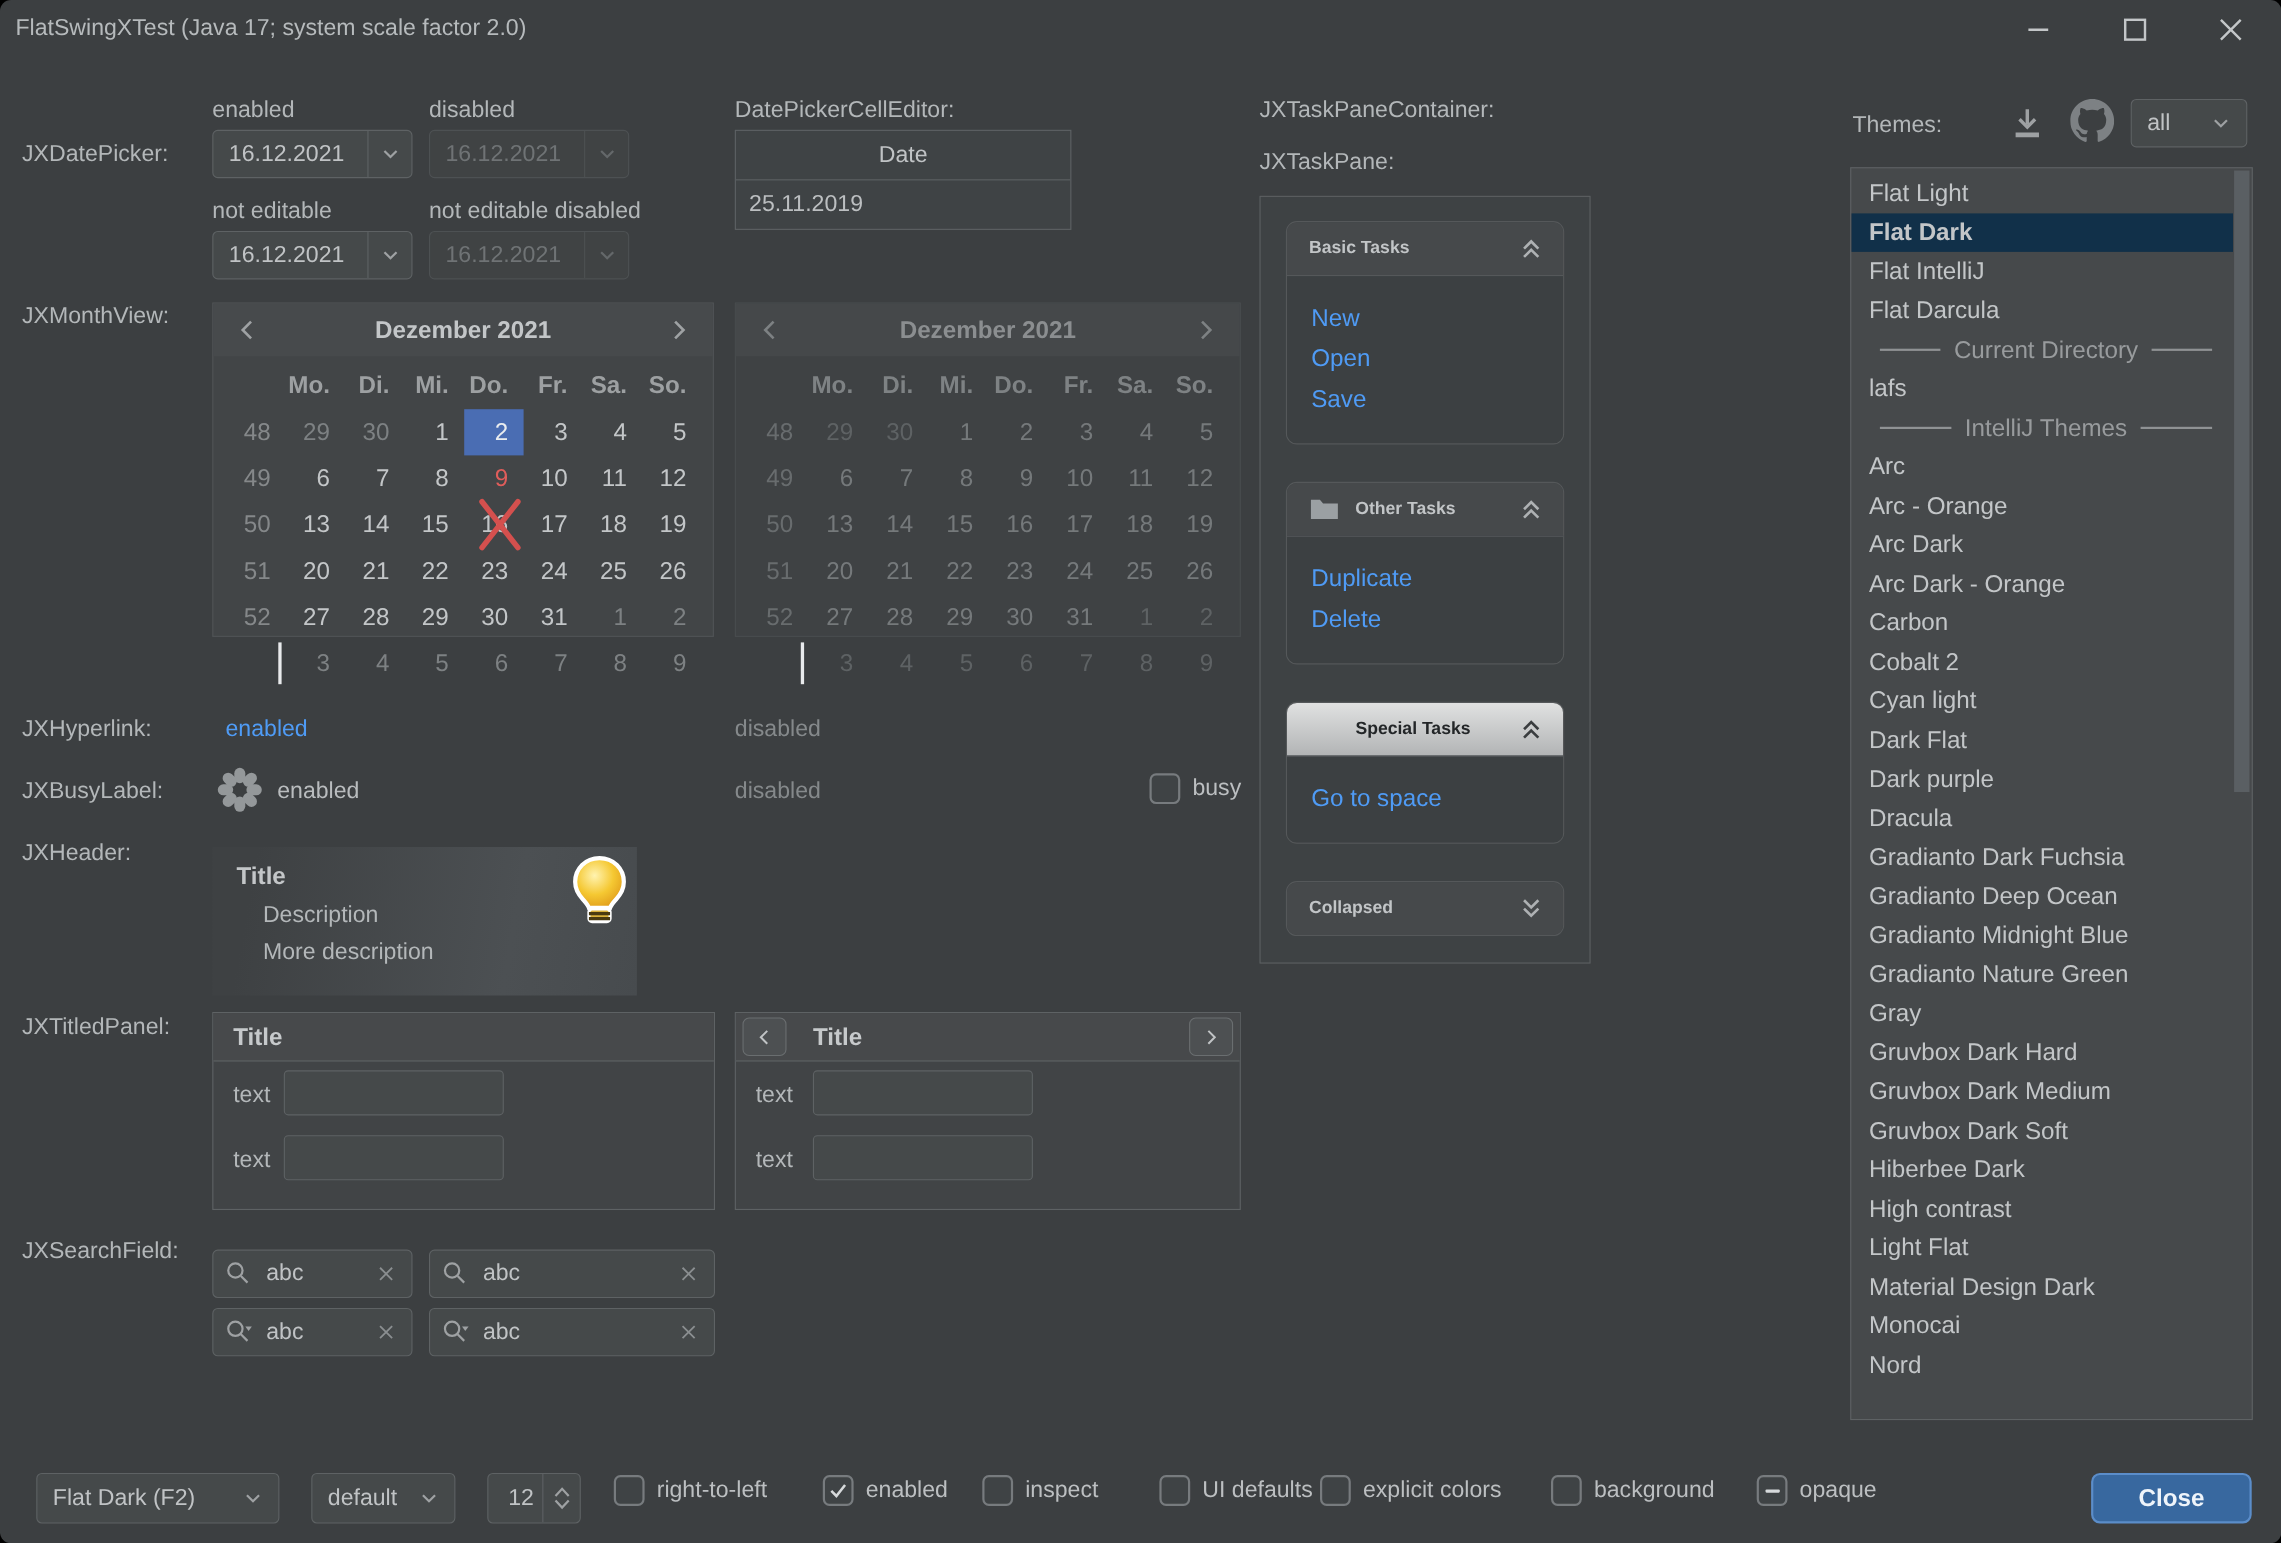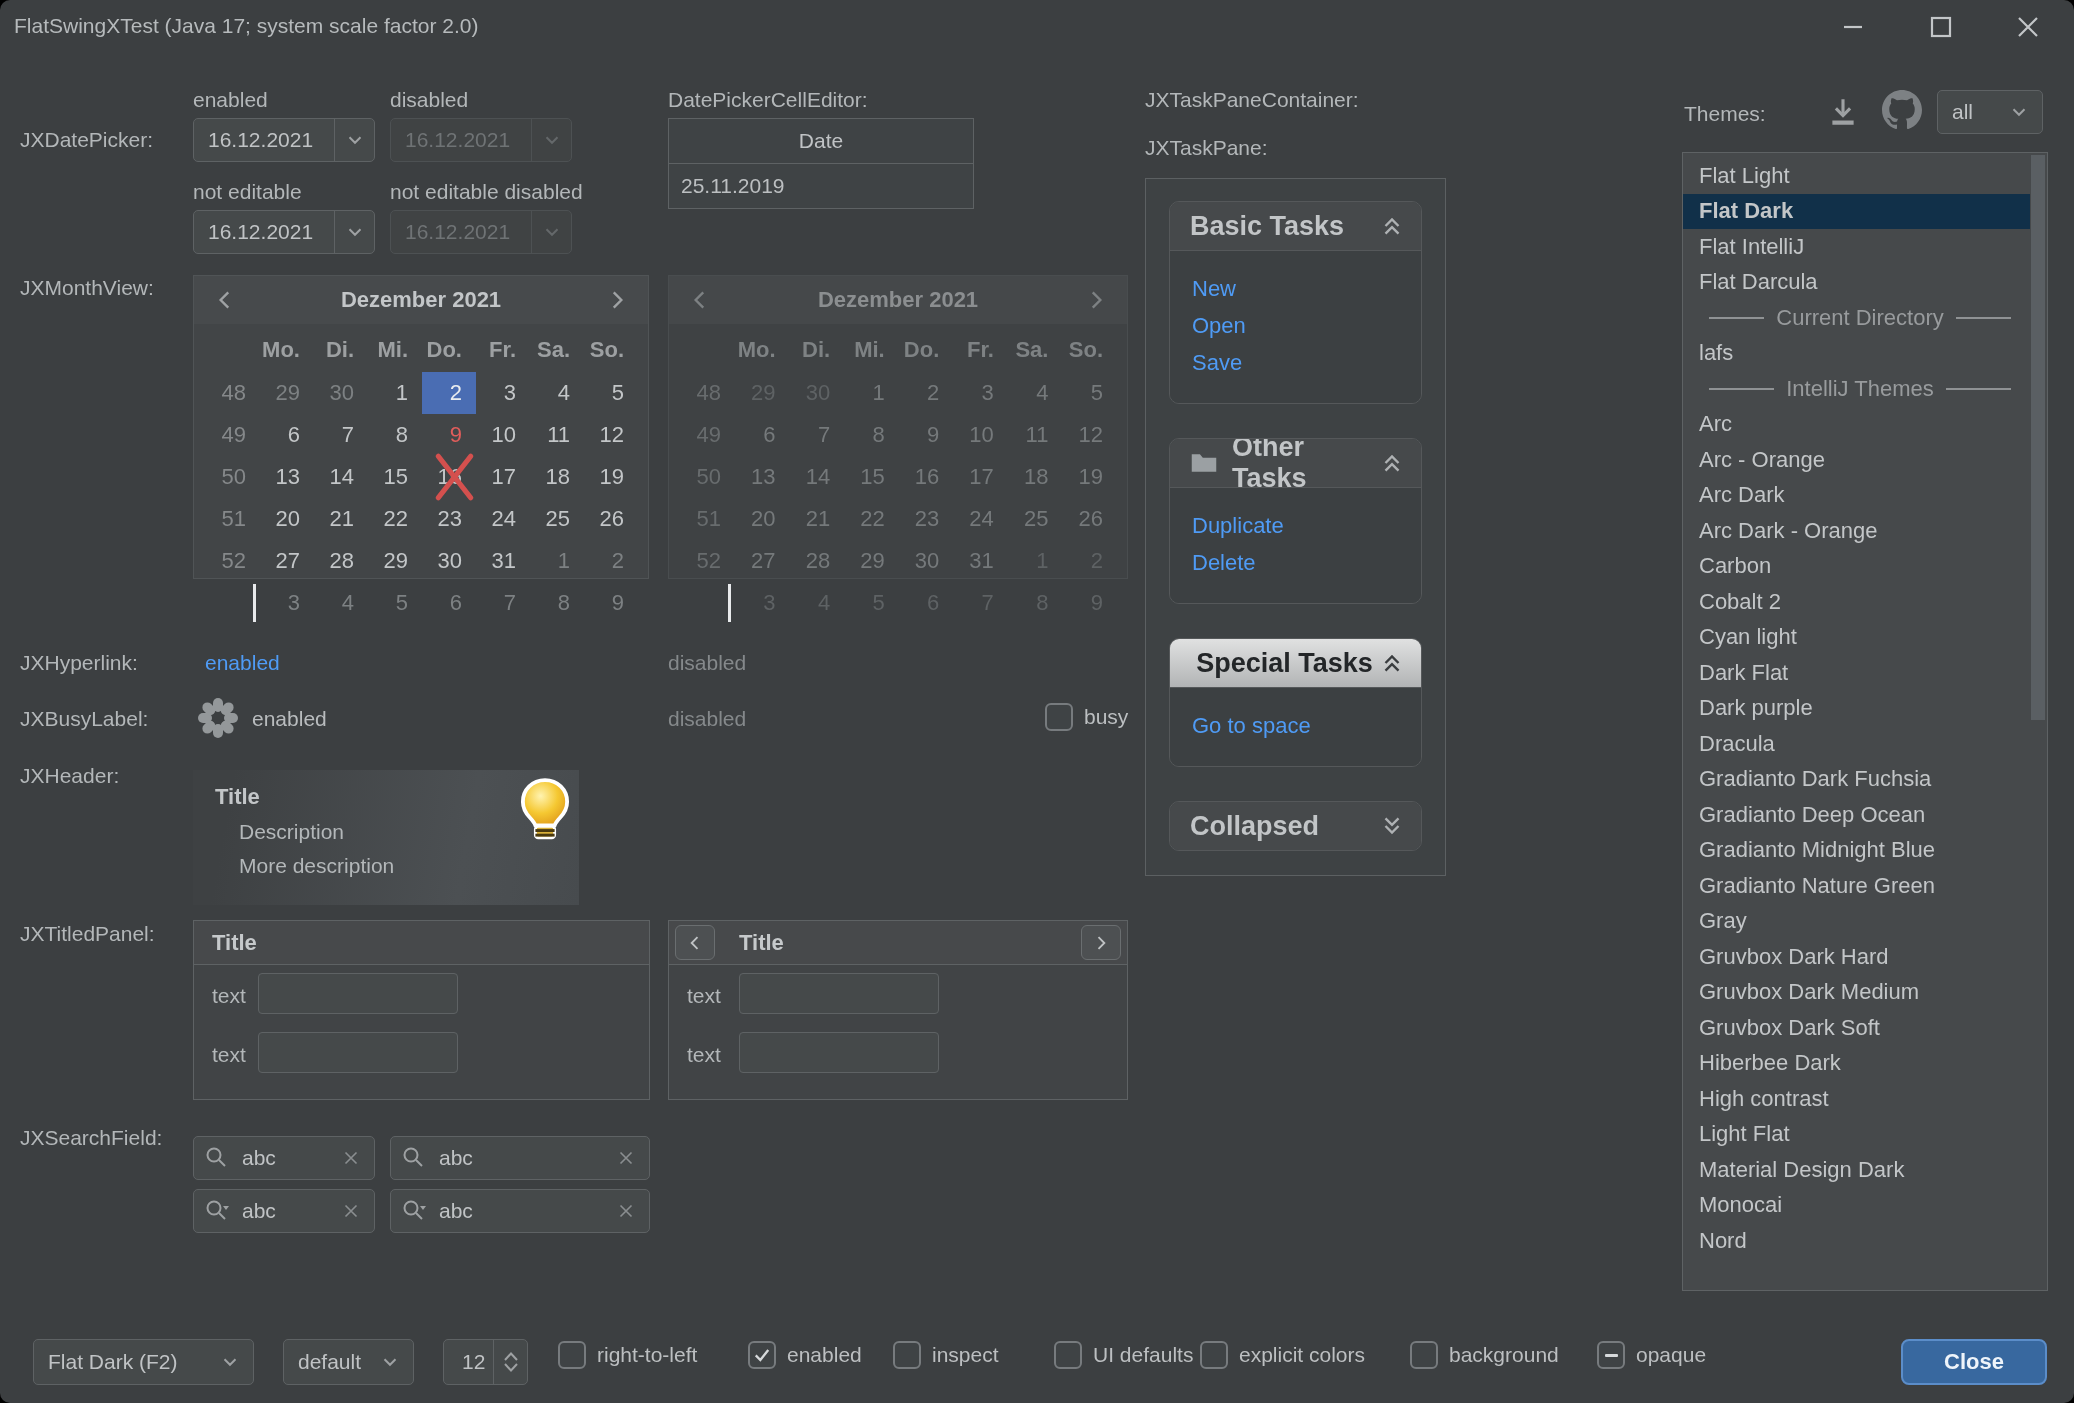--- a/index.html
+++ b/index.html
@@ -84,21 +84,21 @@
   
   .searchfield{position:absolute;height:44px;background:#45494a;border:1px solid #5e6264;border-radius:5px;display:flex;align-items:center;padding:0 12px 0 10px;}
   .searchfield .sicon{display:flex;align-items:center;color:#9ea1a3;}
   .searchfield .sval{flex:1;padding-left:12px;color:#c0c3c5;}
   .searchfield .clear{color:#8a8e90;display:flex;}
 
   
   .taskcontainer{position:absolute;left:1145px;top:178px;width:301px;height:698px;border:1px solid #5c6062;background:#3e4244;padding:22px 23px 0 23px;}
   .taskpane{border:1px solid #55585a;border-radius:10px;margin-bottom:34px;overflow:hidden;}
   .taskpane .tp-head{height:48px;background:#46494b;display:flex;align-items:center;padding:0 16px 0 20px;}
-  .taskpane .tp-head .t{font-weight:bold;font-size:27px;color:#c2c5c7;flex:1;}
+  .taskpane .tp-head .t{font-weight:bold;font-size:16px;color:#c2c5c7;flex:1;}
   .taskpane .tp-head .chev2{color:#aeb1b3;display:flex;}
   .taskpane .tp-head .fold{display:flex;margin-right:14px;color:#9ba0a3;}
   .taskpane.special .tp-head{background:linear-gradient(180deg,#e0e1e1,#b2b4b5);}
   .taskpane.special .tp-head .t{color:#232628;text-align:center;}
   .taskpane.special .tp-head .chev2{color:#3a3d3f;}
   .taskpane .tp-body{border-top:1px solid #55585a;background:#3c4042;padding:14px 0 16px 22px;}
   .taskpane .tp-body a{display:block;font-size:22px;margin:11px 0;}
 
   
   .themelist{position:absolute;left:1682px;top:152px;width:366px;height:1139px;background:#46494b;border:1px solid #5e6264;padding-top:5px;overflow:hidden;}

